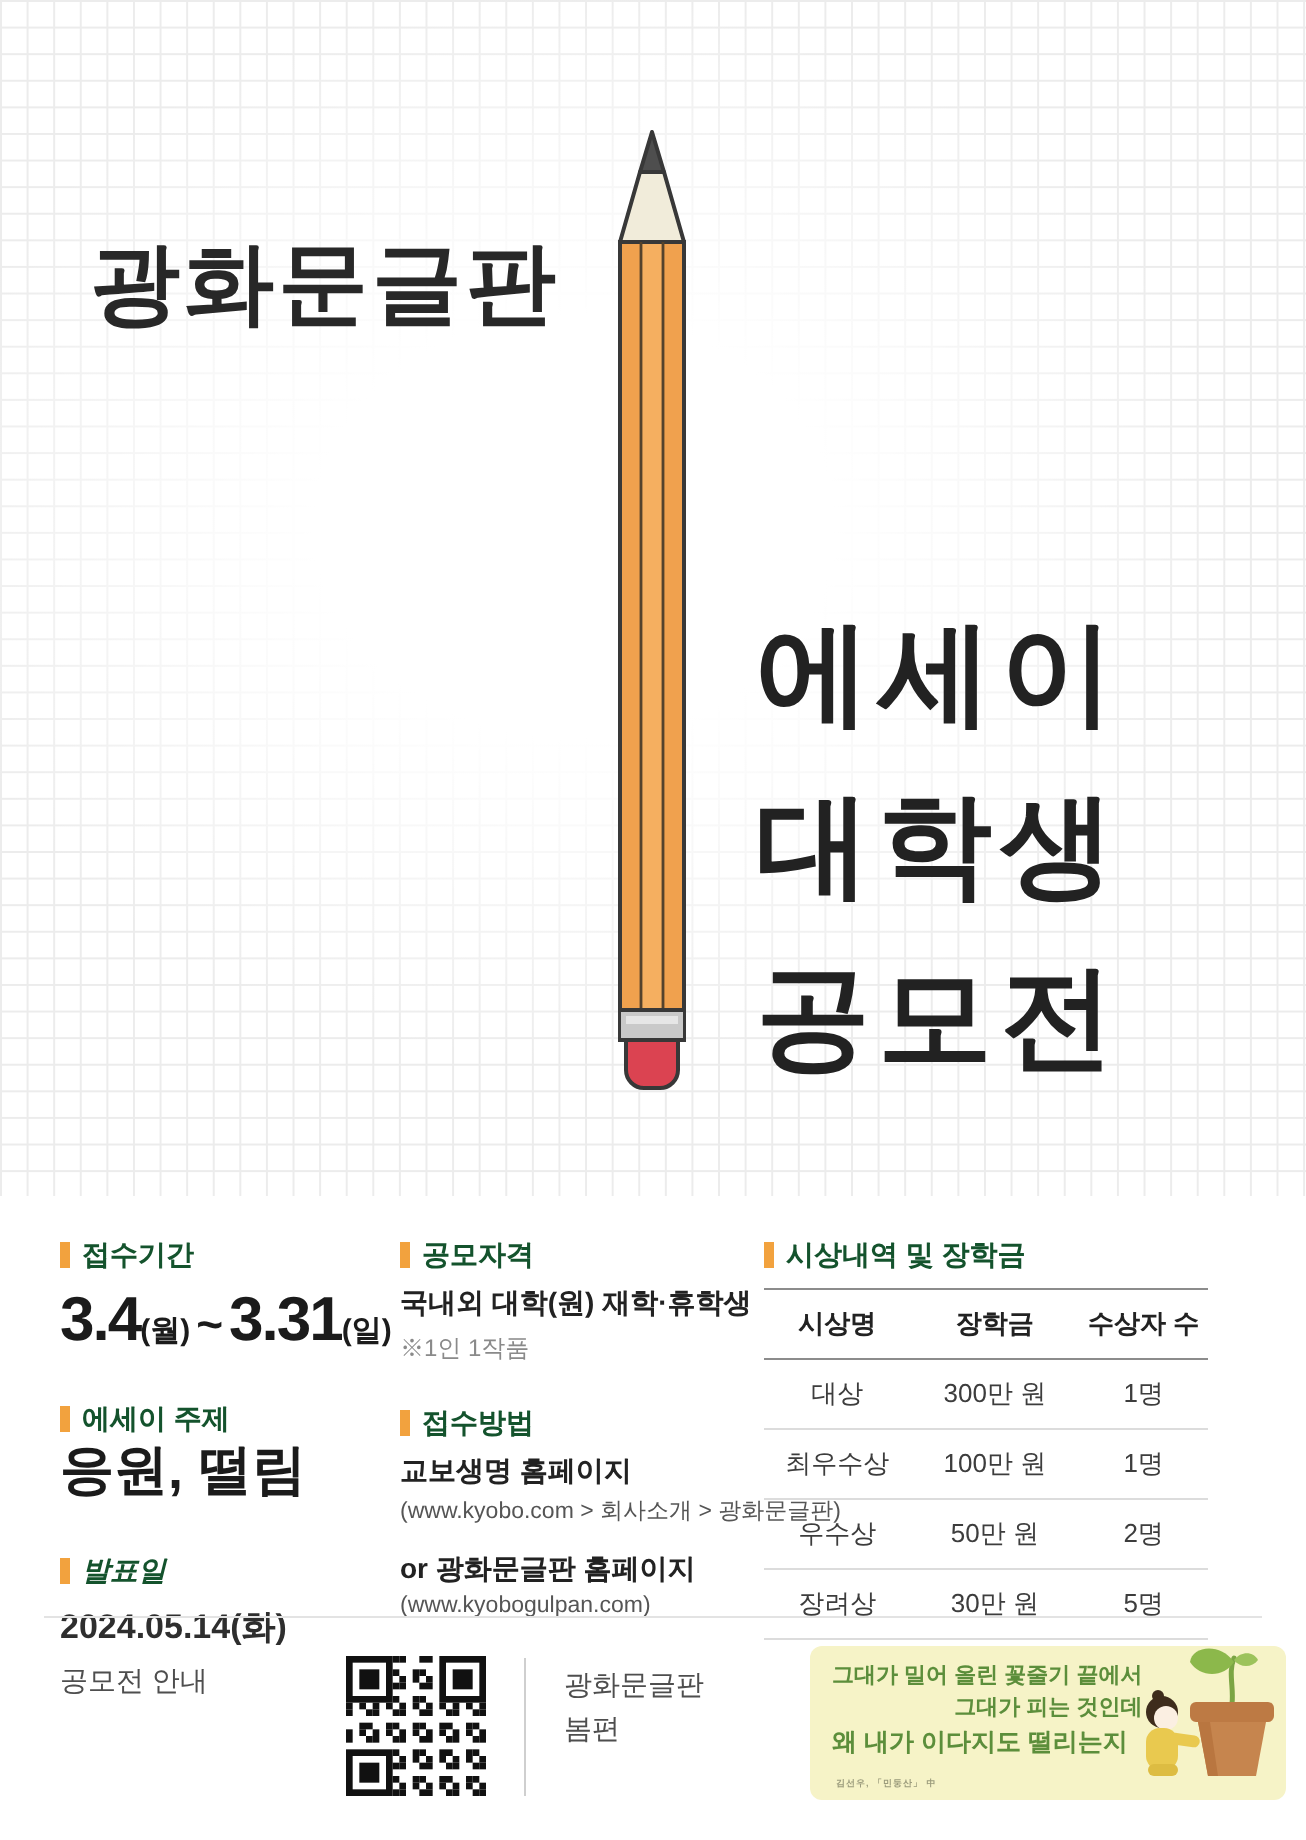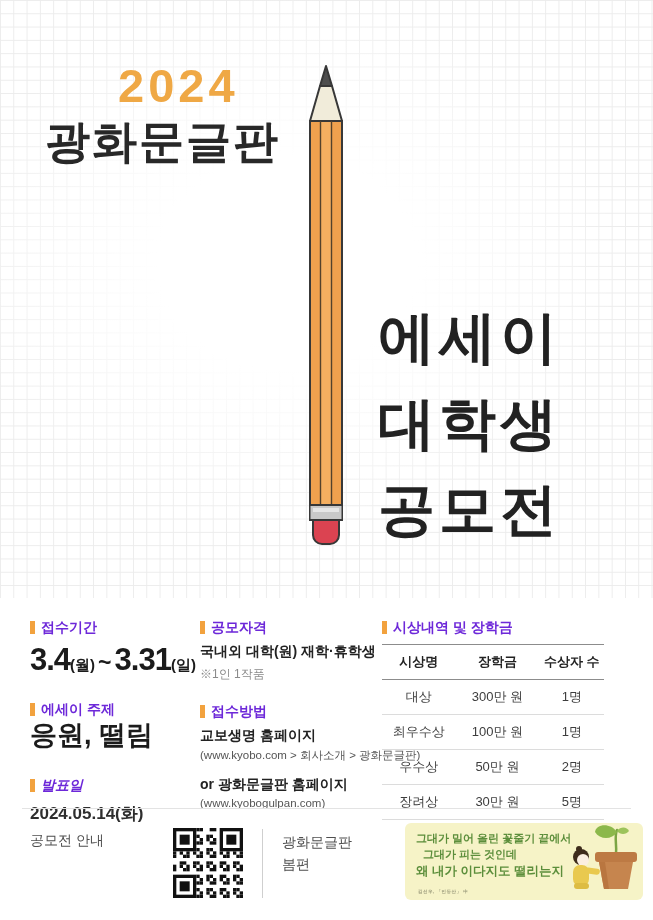--- a/index.html
+++ b/index.html
@@ -34,21 +34,21 @@
     font-size:57px; font-weight:900; color:#222; letter-spacing:4px; line-height:86px;
   }
   .pencil { position:absolute; left:309px; top:63px; }
 
   
   .col { position:absolute; }
   .col1 { left:30px;  top:620px; width:165px; }
   .col2 { left:200px; top:620px; width:200px; }
   .col3 { left:382px; top:620px; width:222px; }
 
-  .sec-h { display:flex; align-items:center; gap:6px; color:#6d28d9; font-size:14px; font-weight:800; line-height:1; }
+  .sec-h { display:flex; align-items:center; gap:6px; color:#14532d; font-size:14px; font-weight:800; line-height:1; }
   .sec-bar { width:5px; height:13px; background:#F2A23E; flex:0 0 auto; }
 
   .period { margin-top:8px; color:#1b1b1b; white-space:nowrap; }
   .period .big { font-size:31px; font-weight:900; letter-spacing:-1px; }
   .period .small { font-size:15px; font-weight:700; }
   .period .sep { font-size:23px; font-weight:900; margin:0 3px; }
 
   .topic { margin-top:1px; font-size:27px; font-weight:900; color:#1b1b1b; }
   .gap-a { margin-top:24px; }
   .gap-b { margin-top:25px;font-style:italic; }
@@ -73,36 +73,35 @@
 
   
   .footer-line { position:absolute; left:22px; right:22px; top:808px; border-top:1px solid #e3e3e3; }
   .guide { position:absolute; left:30px; top:832px; font-size:14px; color:#4e4e4e; }
   .qr { position:absolute; left:173px; top:828px; width:70px; height:70px; }
   .vline { position:absolute; left:262px; top:829px; width:1px; height:69px; background:#cfcfcf; }
   .edition { position:absolute; left:282px; top:831px; font-size:14px; color:#4e4e4e; line-height:22px; }
 
   .banner { position:absolute; left:405px; top:823px; width:238px; height:77px; background:#F6F3C7; border-radius:6px; }
   .quote { position:absolute; left:11px; top:7px; color:#5C8E3B; font-weight:700; line-height:16px; }
-  .q2 { padding-left:7px; }
+  .q2 { padding-left:7px;text-align:right; }
   .q1,.q2 { font-size:11px; }
   .q3 { font-size:12.5px; margin-top:1px; }
   .attr { font-size:4.5px; color:#9b9b7c; margin-top:5px; padding-left:2px; letter-spacing:0.5px; }
   .banner-illus { position:absolute; right:2px; bottom:3px; }
 </style>
 </head>
 <body>
 
 <div class="poster">
 
   <div class="top-section">
     <div class="grid-bg"></div>
     <div class="grid-fade"></div>
 
-    <div class="year">2024</div>
     <div class="brand">광화문글판</div>
 
     <div class="pencil">
       <svg width="34" height="484" viewBox="0 0 34 484">
         <polygon points="17,3 23,23 11,23" fill="#4e4e4e" stroke="#383838" stroke-width="2" stroke-linejoin="round"></polygon>
         <polygon points="11,23 23,23 33,58 1,58" fill="#F1ECDA" stroke="#383838" stroke-width="2" stroke-linejoin="round"></polygon>
         <rect x="1" y="58" width="32" height="384" fill="#F0A14E" stroke="#383838" stroke-width="2"></rect>
         <rect x="12" y="59" width="10" height="382" fill="#F5AF60"></rect>
         <line x1="11.5" y1="58" x2="11.5" y2="442" stroke="#54422c" stroke-width="1.4"></line>
         <line x1="22.5" y1="58" x2="22.5" y2="442" stroke="#54422c" stroke-width="1.4"></line>

